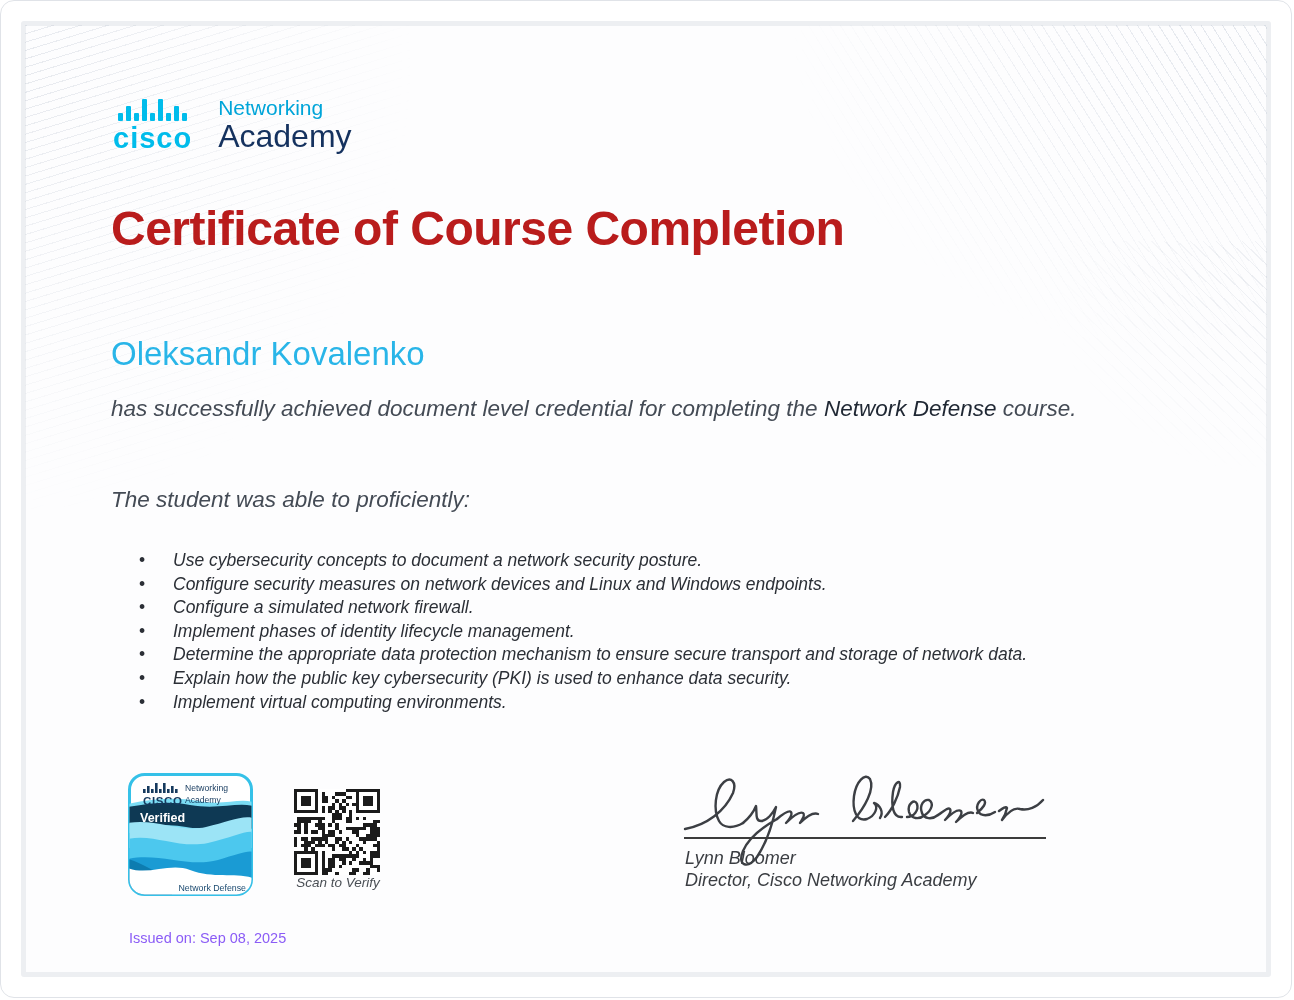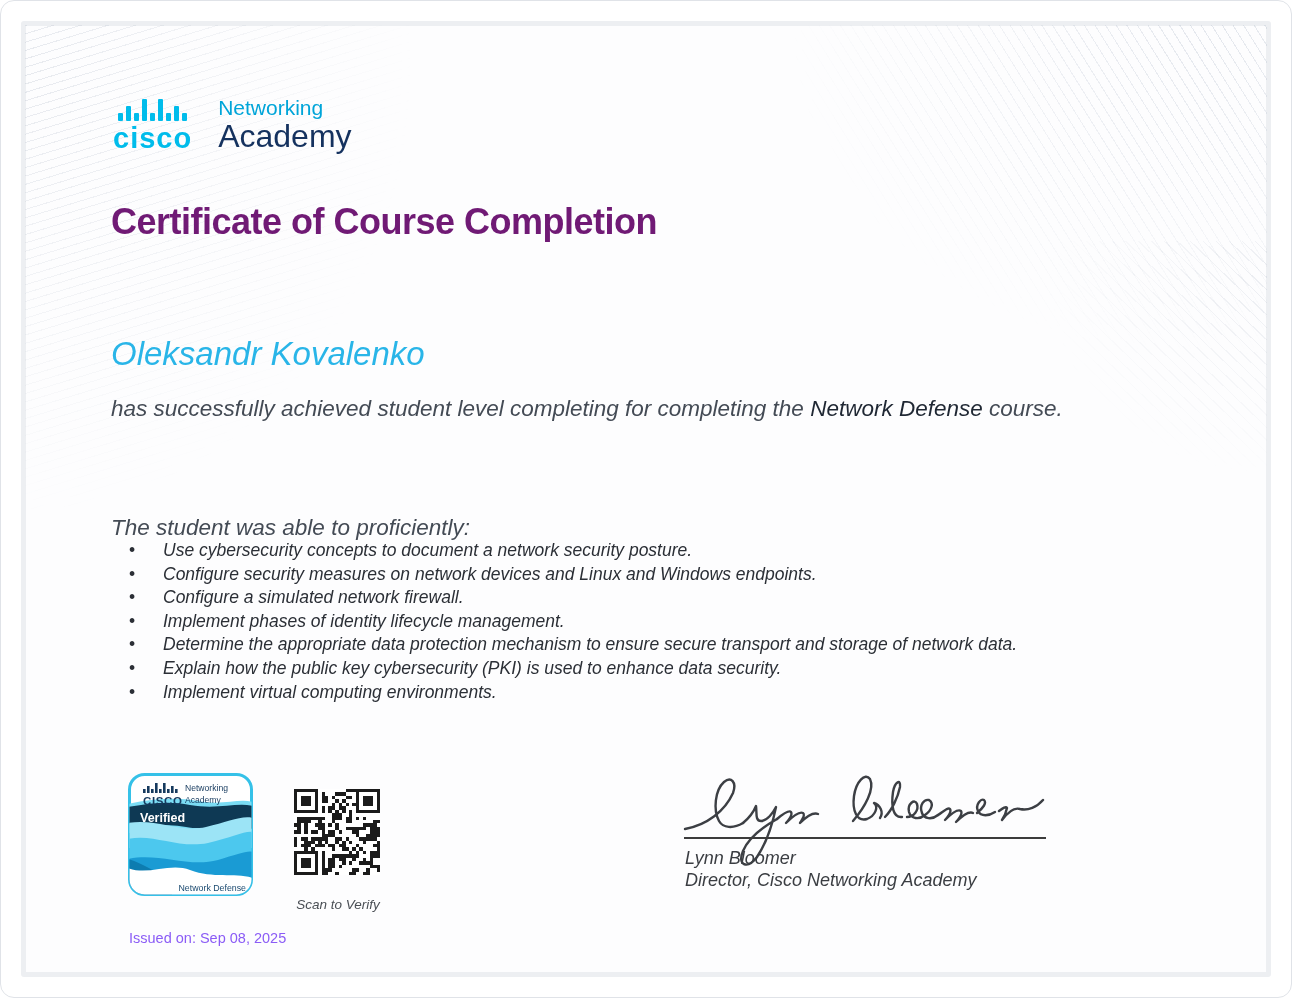--- a/index.html
+++ b/index.html
@@ -23,43 +23,43 @@
 
   
   .logo{top:96px;left:112px;display:flex;align-items:flex-start;gap:26px;}
   .logo-mark{display:flex;flex-direction:column;align-items:center;}
   .bars{display:flex;align-items:flex-end;gap:3px;height:24px;}
   .bars i{display:block;width:5px;background:#00bceb;border-radius:1px;}
   .cisco-word{font-size:29px;font-weight:700;color:#00bceb;letter-spacing:1px;line-height:1;margin-top:3px;}
   .brand-line1{font-size:21px;color:#00a5d9;line-height:1.05;}
   .brand-line2{font-size:32px;color:#15325f;line-height:1.1;}
 
-  .title{top:200px;left:110px;font-size:36px;font-weight:700;color:#701a75;letter-spacing:-.5px;}
-
-  .name{top:334px;left:110px;font-size:33px;font-style:italic;color:#29b5e8;}
+  .title{top:200px;left:110px;font-size:48px;font-weight:700;color:#b91c1c;letter-spacing:-.5px;}
+
+  .name{top:334px;left:110px;font-size:33px;color:#29b5e8;}
 
   .para{top:392px;left:110px;width:1045px;font-size:22.5px;font-style:italic;color:#444b55;line-height:1.42;}
   .course{color:#1f2733;font-weight:500;}
 
-  .intro{top:514px;left:110px;font-size:22.5px;font-style:italic;color:#444b55;}
-
-  .bullets{top:538px;left:110px;width:1090px;margin:0;padding:0;list-style:none;}
+  .intro{top:486px;left:110px;font-size:22.5px;font-style:italic;color:#444b55;}
+
+  .bullets{top:538px;left:110px;width:1090px;margin:10px;padding:0;list-style:none;}
   .bullets li{position:relative;padding-left:52px;font-size:17.5px;font-style:italic;color:#2b2f36;line-height:23.6px;}
   .bullets li::before{content:"\2022";position:absolute;left:18px;color:#2b2f36;font-style:normal;}
 
   
   .badge{top:772px;left:127px;width:125px;height:123px;}
   .badge svg{display:block;}
 
   
   .qr-wrap{top:788px;left:293px;width:88px;text-align:center;}
   .qr{display:grid;grid-template-columns:repeat(25,1fr);width:86px;height:86px;background:#fff;}
   .qr b{display:block;}
   .qr b.on{background:#1b1b1b;}
-  .qr-caption{margin-top:22px;font-size:13.5px;font-style:italic;color:#4a4f55;}
+  .qr-caption{font-size:13.5px;font-style:italic;color:#4a4f55;}
 
   
   .sig-svg{top:768px;left:680px;}
   .sig-line{top:836px;left:683px;width:362px;border-top:2px solid #3c3c3c;}
   .sig-name{top:847px;left:684px;font-size:18px;font-style:italic;color:#3a3d42;text-align:right;}
   .sig-title{top:869px;left:684px;font-size:18px;font-style:italic;color:#3a3d42;}
 
   .issued{top:929px;left:128px;font-size:14.5px;color:#8b5cf6;}
 </style>
 </head>
@@ -89,21 +89,21 @@
     <div>
       <div class="brand-line1">Networking</div>
       <div class="brand-line2">Academy</div>
     </div>
   </div>
 
   <div class="abs title">Certificate of Course Completion</div>
 
   <div class="abs name">Oleksandr Kovalenko</div>
 
-  <div class="abs para"><span>has successfully achieved student level completing for completing the </span><span class="course">Network Defense</span><span> course.</span></div>
+  <div class="abs para"><span>has successfully achieved document level credential for completing the </span><span class="course">Network Defense</span><span> course.</span></div>
 
   <div class="abs intro">The student was able to proficiently:</div>
 
   <ul class="abs bullets">
       <li>Use cybersecurity concepts to document a network security posture.</li>
       <li>Configure security measures on network devices and Linux and Windows endpoints.</li>
       <li>Configure a simulated network firewall.</li>
       <li>Implement phases of identity lifecycle management.</li>
       <li>Determine the appropriate data protection mechanism to ensure secure transport and storage of network data.</li>
       <li>Explain how the public key cybersecurity (PKI) is used to enhance data security.</li>

